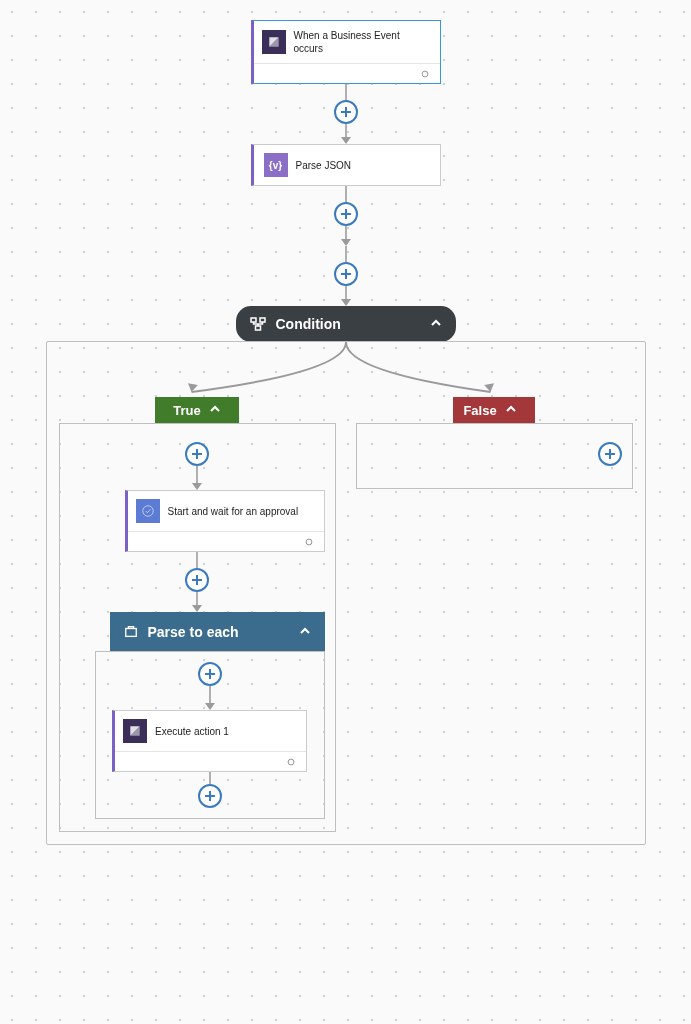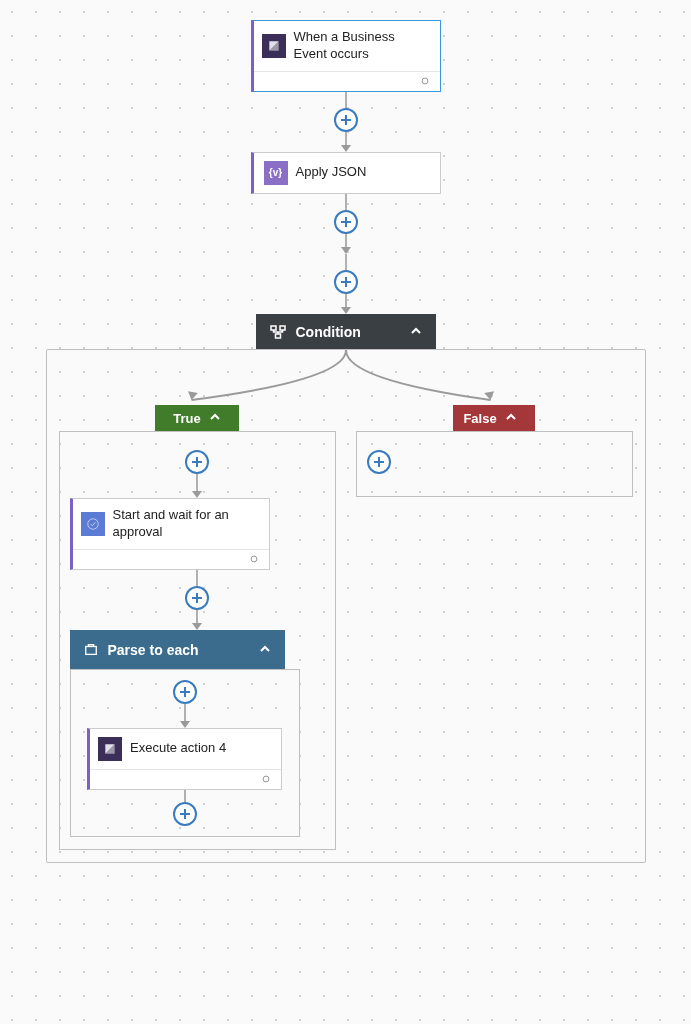--- a/index.html
+++ b/index.html
@@ -31,21 +31,21 @@
   cursor: pointer;
 }
 .action-card.selected { border: 1px solid #3a96dd; border-left: 3px solid #7b61c4; }
 .action-card .hdr {
   display: flex;
   align-items: center;
   padding: 8px 10px 8px 8px;
   gap: 8px;
 }
 .action-card .hdr .title {
-  font-size: 13px;
+  font-size: 10px;
   color: #222;
   font-weight: 500;
   line-height: 1.3;
 }
 .action-card .footer {
   border-top: 1px solid #e5e5e5;
   padding: 4px 8px;
   display: flex;
   justify-content: flex-end;
   align-items: center;
@@ -89,28 +89,29 @@
   border-radius: 50%;
   background: #fff;
   display: flex; align-items: center; justify-content: center;
   cursor: pointer;
   margin: 0;
 }
 .plus-btn svg { width: 10px; height: 10px; stroke: #3a7bbf; stroke-width: 2; }
 .condition-header {
   background: #3a3f44;
   color: #fff;
-  width: 180px;
+  width: 220px;
   padding: 10px 14px;
   display: flex;
   align-items: center;
   justify-content: space-between;
   font-size: 14px;
   font-weight: 600;
   cursor: pointer;
+  border-radius: 15px;
 }
 .condition-header .left { display:flex; align-items:center; gap:10px; }
 .chevron { display:inline-block; }
 .chevron svg { width:12px; height:12px; stroke:#fff; stroke-width:2; fill:none; }
 .branch-container {
   border: 1px solid #bfbfbf;
   width: 600px;
   border-radius: 2px;
   background: transparent;
   padding: 0 12px 12px 12px;
@@ -134,21 +135,21 @@
   display:flex; align-items:center; gap:8px;
   cursor: pointer;
   margin-top: 55px;
 }
 .pill-true { background: #417c2a; }
 .pill-false { background: #a4373a; padding-left: 10px; }
 .branch-box {
   border: 1px solid #bfbfbf;
   width: 100%;
   padding: 18px 10px 12px 10px;
-  display:flex; flex-direction:column; align-items:flex-start;
+  display:flex; flex-direction:column; align-items:flex-end;
   margin-top: -1px;
   background: transparent;
 }
 .apply-header {
   background: #3b6c8e;
   color: #fff;
   width: 215px;
   padding: 12px 14px;
   display:flex; align-items:center; justify-content: space-between;
   font-size: 14px; font-weight:600;
@@ -206,21 +207,21 @@
       </div>
     <div class="line" style="height:14px"></div>
     <div class="arrowhead"></div>
   </div>
 
   <div class="action-card small">
     <div class="hdr">
       <span class="icon-tile icon-json">
           <span>{v}</span>
         </span>
-      <span class="title">Apply JSON</span>
+      <span class="title">Parse JSON</span>
     </div>
   </div>
 
   <div class="connector">
     <div class="line" style="height:16px"></div>
     <div class="plus-btn">
         <svg viewBox="0 0 10 10">
           <line x1="5" y1="0" x2="5" y2="10"></line>
           <line x1="0" y1="5" x2="10" y2="5"></line>
         </svg>
@@ -347,21 +348,21 @@
           </div>
 
           <div class="action-card" style="width:195px">
             <div class="hdr">
               <span class="icon-tile icon-dynamics">
                 <svg viewBox="0 0 24 24">
                     <path d="M4 4 L20 4 L4 20 Z" opacity="0.85"></path>
                     <path d="M20 4 L20 20 L4 20 Z" opacity="0.5"></path>
                   </svg>
               </span>
-              <span class="title">Execute action 4</span>
+              <span class="title">Execute action 1</span>
             </div>
             <div class="footer">
               <span class="link-icon">
                 <svg viewBox="0 0 24 12">
                     <path d="M7 6 A5 5 0 0 1 12 1 M12 11 A5 5 0 0 1 7 6 M17 6 A5 5 0 0 0 12 1 M12 11 A5 5 0 0 0 17 6"></path>
                   </svg>
               </span>
             </div>
           </div>
 

